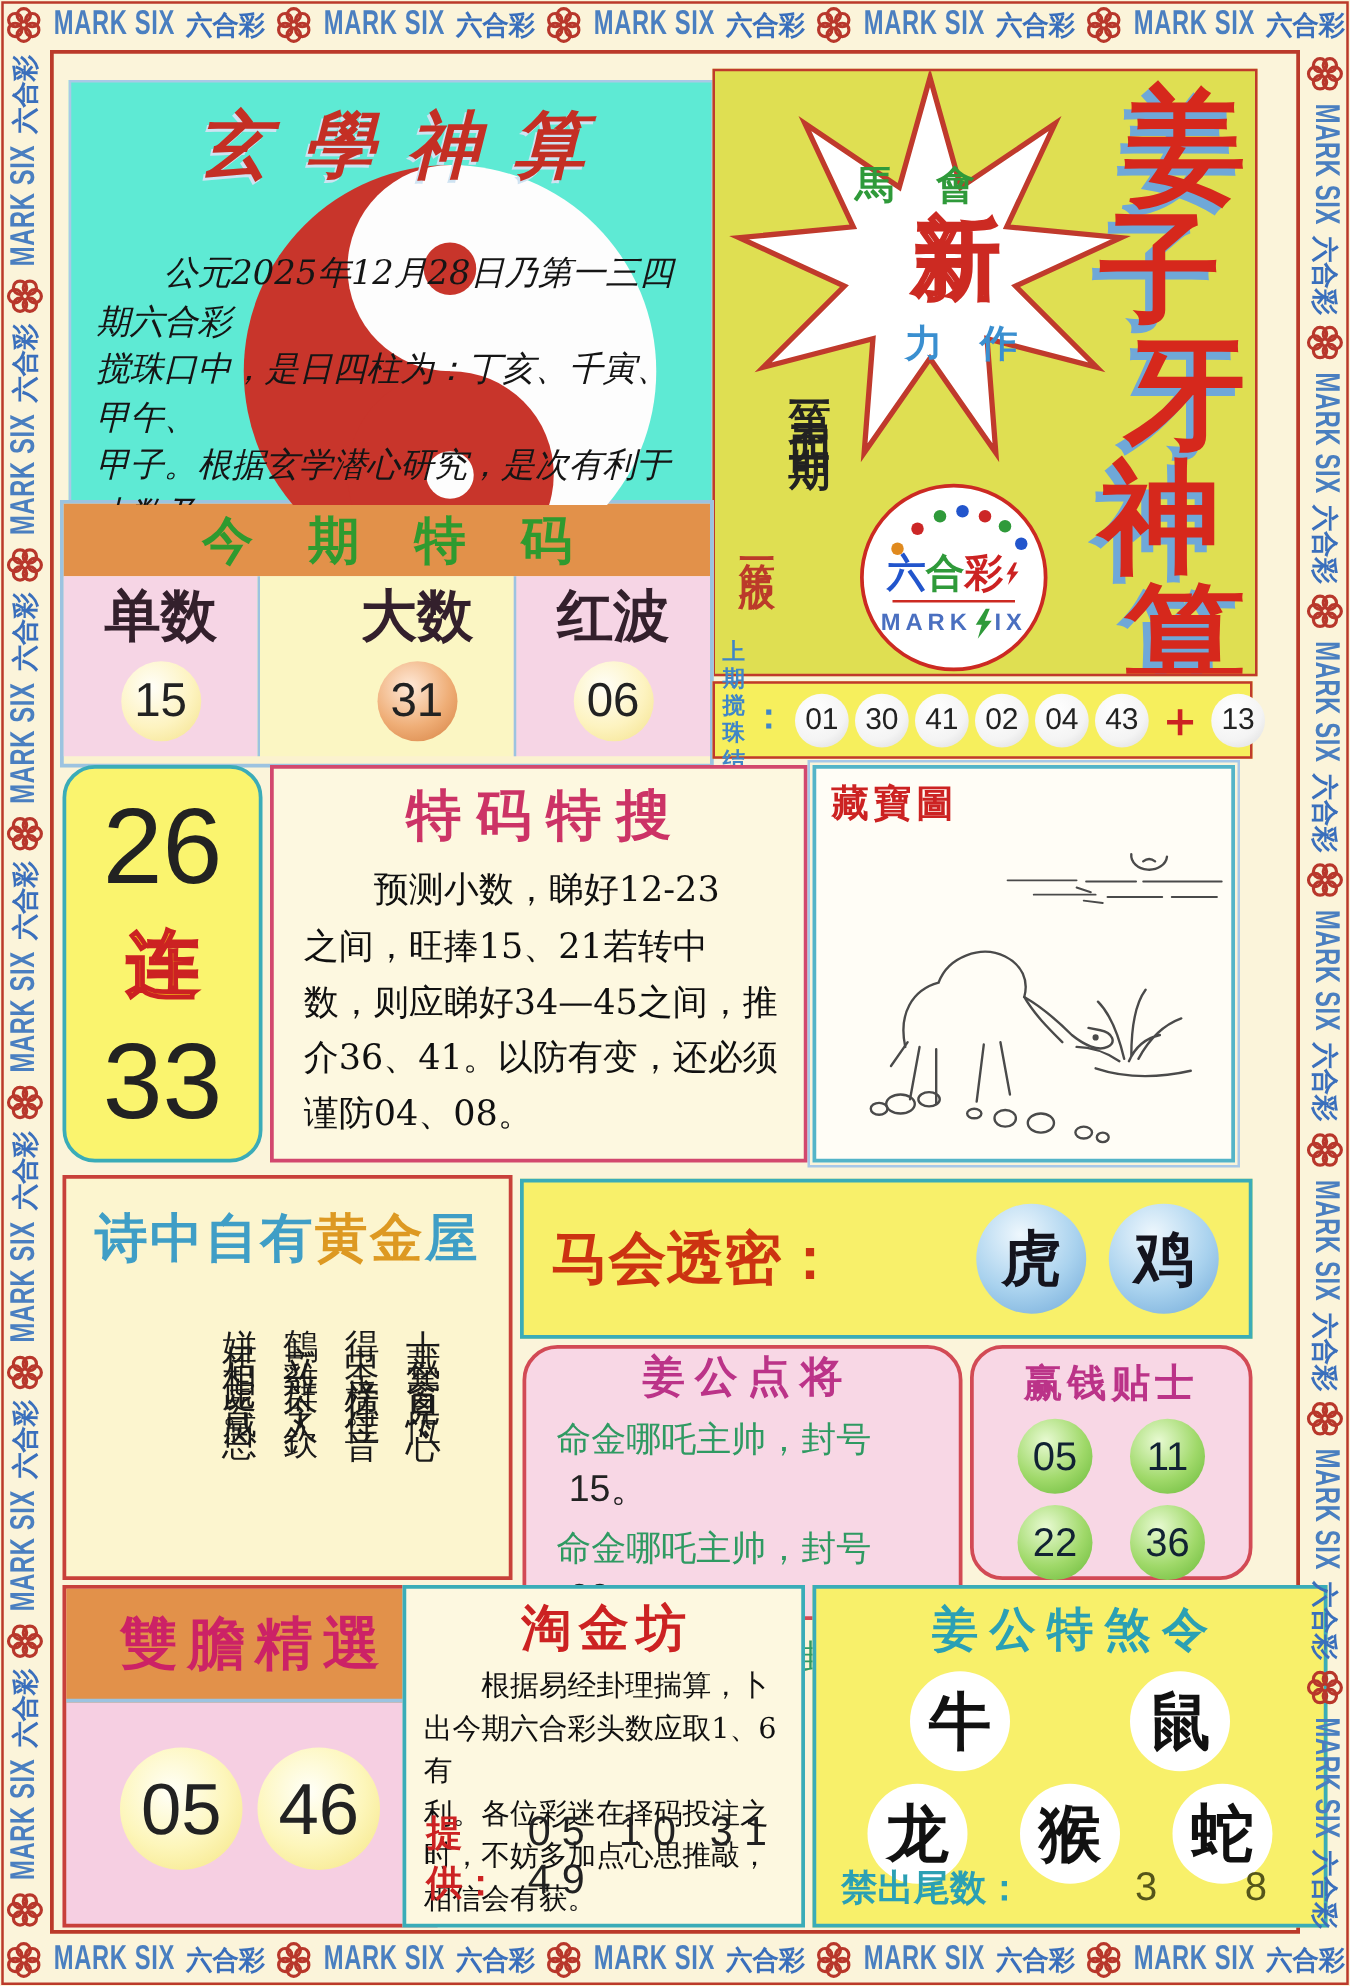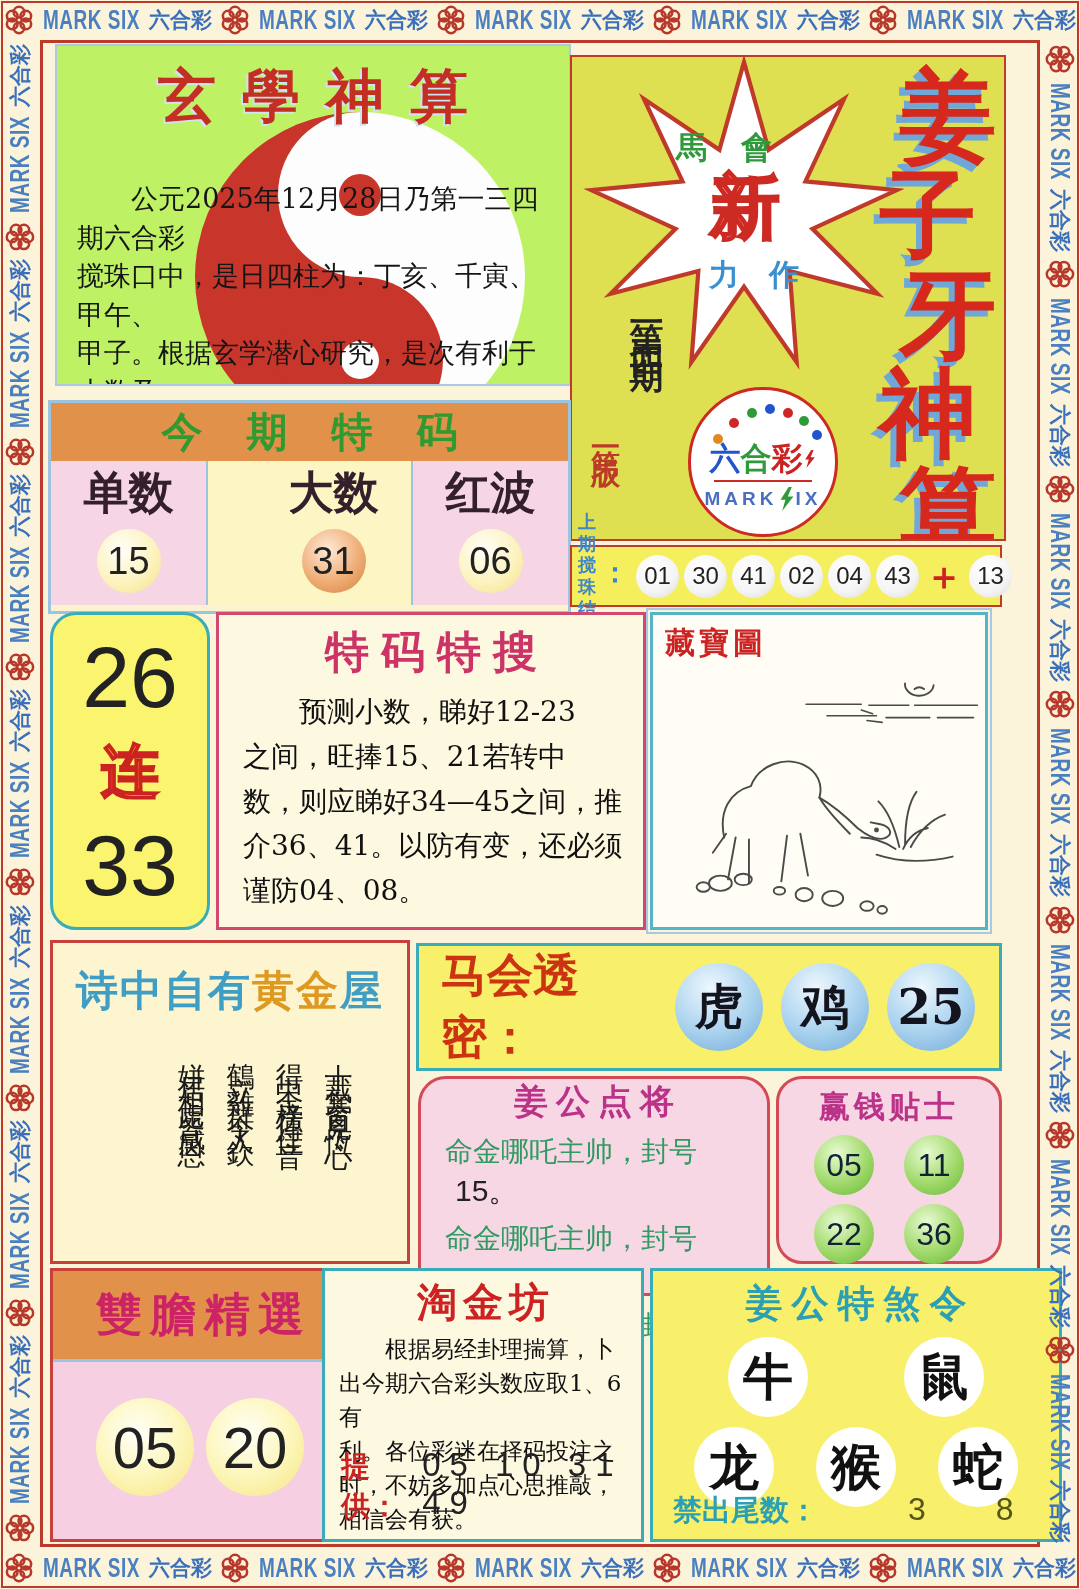--- a/index.html
+++ b/index.html
@@ -19,37 +19,37 @@
   .strip-left .b-unit{transform:rotate(-90deg);}
   .strip-right .b-unit{transform:rotate(90deg);}
   .b-mark{font-family:"Liberation Sans",sans-serif;font-weight:bold;font-size:19px;color:#4a7fc0;
           display:inline-block;transform:scaleY(1.45);letter-spacing:0.5px;}
   .b-liu{font-family:"DejaVu Serif","Liberation Serif",serif;font-weight:bold;font-size:21px;color:#3a6fbc;}
   .flower-icon{width:30px;height:30px;}
 
   .frame{position:absolute;left:40px;top:40px;right:40px;bottom:42px;border:3px solid #bb3a2a;background:#fbf4da;}
 
   
-  .fortune-box{left:55px;top:44px;width:512px;height:338px;background:#bef264;border:2px solid #a9c9e6;overflow:hidden;}
+  .fortune-box{left:55px;top:64px;width:512px;height:338px;background:#5eead4;border:2px solid #a9c9e6;overflow:hidden;font-style:italic;}
   .fortune-title{position:absolute;left:0;right:0;top:12px;text-align:center;font-size:58px;font-weight:bold;
                  color:#c42f24;letter-spacing:26px;text-indent:26px;z-index:3;
                  text-shadow:-2px 2px 0 #cfe3f2;}
   .yinyang{position:absolute;left:138px;top:66px;width:330px;height:330px;z-index:1;}
   .yy-main{position:absolute;inset:0;border-radius:50%;background:linear-gradient(90deg,#c8352b 50%,#fdfdfd 50%);}
   .yy-top{position:absolute;left:25%;top:0;width:50%;height:50%;border-radius:50%;background:#fdfdfd;}
   .yy-bottom{position:absolute;left:25%;top:50%;width:50%;height:50%;border-radius:50%;background:#c8352b;}
   .yy-dot-red{position:absolute;left:calc(50% - 21px);top:calc(25% - 21px);width:42px;height:42px;border-radius:50%;background:#c8352b;}
   .yy-dot-white{position:absolute;left:calc(50% - 19px);top:calc(75% - 19px);width:38px;height:38px;border-radius:50%;background:#fdfdfd;}
   .fortune-body{position:absolute;left:20px;top:134px;width:476px;z-index:3;font-size:27px;line-height:1.43;
                 color:#151515;white-space:pre-line;}
 
   
   .masthead{left:570px;top:55px;width:432px;height:482px;background:#dfdf52;border:2px solid #c03a2c;overflow:hidden;}
   .burst{position:absolute;left:-4px;top:-2px;width:352px;height:316px;}
-  .burst-text{position:absolute;text-align:center;font-weight:bold;}
+  .burst-text{position:absolute;text-align:right;font-weight:bold;}
   .burst-top{left:62px;top:70px;font-size:31px;color:#2f9a3a;letter-spacing:34px;text-indent:34px;width:180px;}
   .burst-mid{left:118px;top:104px;font-size:70px;color:#ffffff;-webkit-text-stroke:2.5px #cc2a22;width:110px;}
   .burst-bottom{left:92px;top:198px;font-size:30px;color:#3a8fd0;letter-spacing:30px;text-indent:30px;width:180px;}
   .issue-vert{position:absolute;left:52px;top:238px;writing-mode:vertical-rl;font-size:34px;color:#222;
               letter-spacing:9px;font-weight:bold;}
   .edition-vert{position:absolute;left:14px;top:370px;writing-mode:vertical-rl;font-size:29px;color:#bb3a2a;
                 letter-spacing:5px;font-weight:bold;}
   .logo{position:absolute;left:116px;top:330px;width:144px;height:144px;background:#fff;
         border:3px solid #cc2a22;border-radius:50%;}
   .logo-dot{position:absolute;width:10px;height:10px;border-radius:50%;}
@@ -670,21 +670,20 @@
       <div class="poem-line">得中金榜傳佳音。</div>
       <div class="poem-line">鶴立雞群令人欽，</div>
       <div class="poem-line">姘居相處皆感恩。</div>
     </div>
   </div>
 
   <div class="abs mahui">
     <div class="mahui-label">马会透密：</div>
     <div class="mahui-ball">虎</div>
     <div class="mahui-ball">鸡</div>
-    <div class="mahui-ball">25</div>
   </div>
 
   <div class="abs dianjiang">
     <div class="dj-title">姜公点将</div>
     <div class="dj-line">
       <span>命金哪吒主帅，封号</span><span class="dj-num">15。</span>
     </div>
     <div class="dj-line">
       <span>命金哪吒主帅，封号</span><span class="dj-num">29。</span>
     </div>
@@ -703,21 +702,21 @@
     </div>
     <div class="tips-footer">
       <span class="tips-flabel">特送：</span><span class="tips-ftext">争权夺利使刀桦</span>
     </div>
   </div>
 
   <div class="abs shuangdan">
     <div class="sd-header">雙膽精選</div>
     <div class="sd-balls">
       <div class="sd-ball">05</div>
-      <div class="sd-ball">20</div>
+      <div class="sd-ball">46</div>
     </div>
   </div>
 
   <div class="abs taojin">
     <div class="tj-title">淘金坊</div>
     <div class="tj-body">　　根据易经卦理揣算，卜
 出今期六合彩头数应取1、6有
 利。各位彩迷在择码投注之
 时，不妨多加点心思推敲，
 相信会有获。</div>

